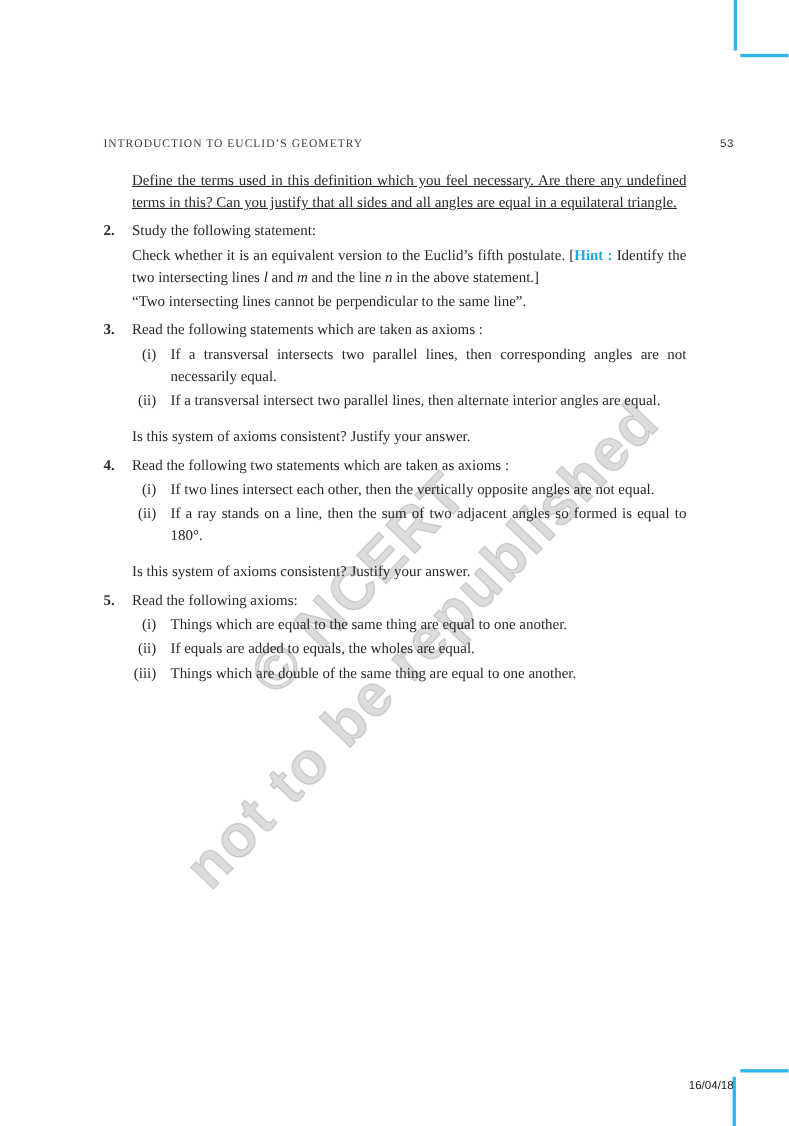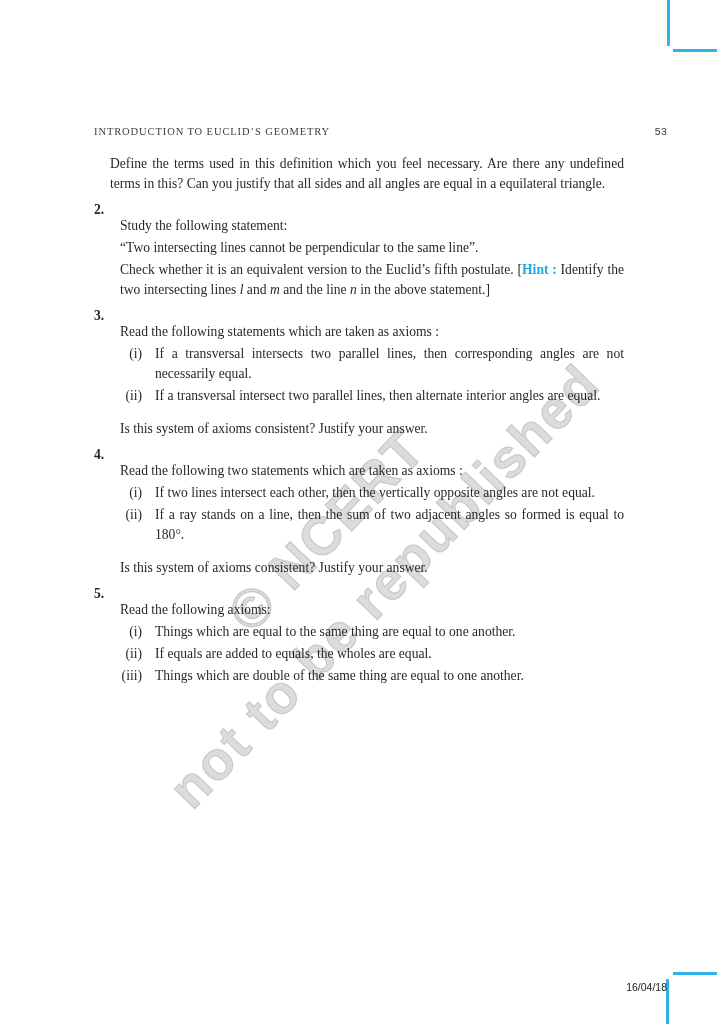--- a/index.html
+++ b/index.html
@@ -50,25 +50,25 @@
   }
   .watermark div { height: 80px; }
 
   
   .content {
     position: absolute;
     top: 154px; left: 94px; width: 530px;
     font-size: 13.6px; line-height: 20px;
     z-index: 1;
   }
-  .intro { margin-left: 16px; text-align: justify; }
+  .intro { margin-left: 26px; text-align: justify; text-decoration: underline; }
   .question { display: flex; margin-top: 6px; }
   .qnum { width: 26px; flex: none; font-weight: bold; }
   .qbody { flex: 1; min-width: 0; }
-  .qpara { text-align: justify; margin-top: 16px; }
+  .qpara { text-align: justify; }
   .qpara + .qpara, .subitem, .qfooter { margin-top: 2px; }
   .subitem { display: flex; }
   .sublabel { width: 22px; flex: none; text-align: right; margin-right: 13px; }
   .subtext { flex: 1; min-width: 0; text-align: justify; }
   .qfooter { margin-top: 13px; }
   .hint { color: #1fa8e0; font-weight: bold; }
   .it { font-style: italic; }
 
   
   .footer-date {
@@ -99,22 +99,22 @@
     <div>not to be republished</div>
   </div>
 
   <div class="content">
     <div class="intro">Define the terms used in this definition which you feel necessary. Are there any undefined terms in this? Can you justify that all sides and all angles are equal in a equilateral triangle.</div>
     <div>
         <div class="question">
           <div class="qnum">2.</div>
           <div class="qbody">
             <div class="qpara"><span>Study the following statement:</span></div>
+            <div class="qpara"><span>Check whether it is an equivalent version to the Euclid’s fifth postulate. [</span><span class="hint">Hint :</span><span> Identify the two intersecting lines </span><span class="it">l</span><span> and </span><span class="it">m</span><span> and the line </span><span class="it">n</span><span> in the above statement.]</span></div>
             <div class="qpara"><span>“Two intersecting lines cannot be perpendicular to the same line”.</span></div>
-            <div class="qpara"><span>Check whether it is an equivalent version to the Euclid’s fifth postulate. [</span><span class="hint">Hint :</span><span> Identify the two intersecting lines </span><span class="it">l</span><span> and </span><span class="it">m</span><span> and the line </span><span class="it">n</span><span> in the above statement.]</span></div>
           </div>
         </div>
         <div class="question">
           <div class="qnum">3.</div>
           <div class="qbody">
             <div class="qpara"><span>Read the following statements which are taken as axioms :</span></div>
             <div class="subitem">
               <div class="sublabel">(i)</div>
               <div class="subtext">If a transversal intersects two parallel lines, then corresponding angles are not necessarily equal.</div>
             </div>

